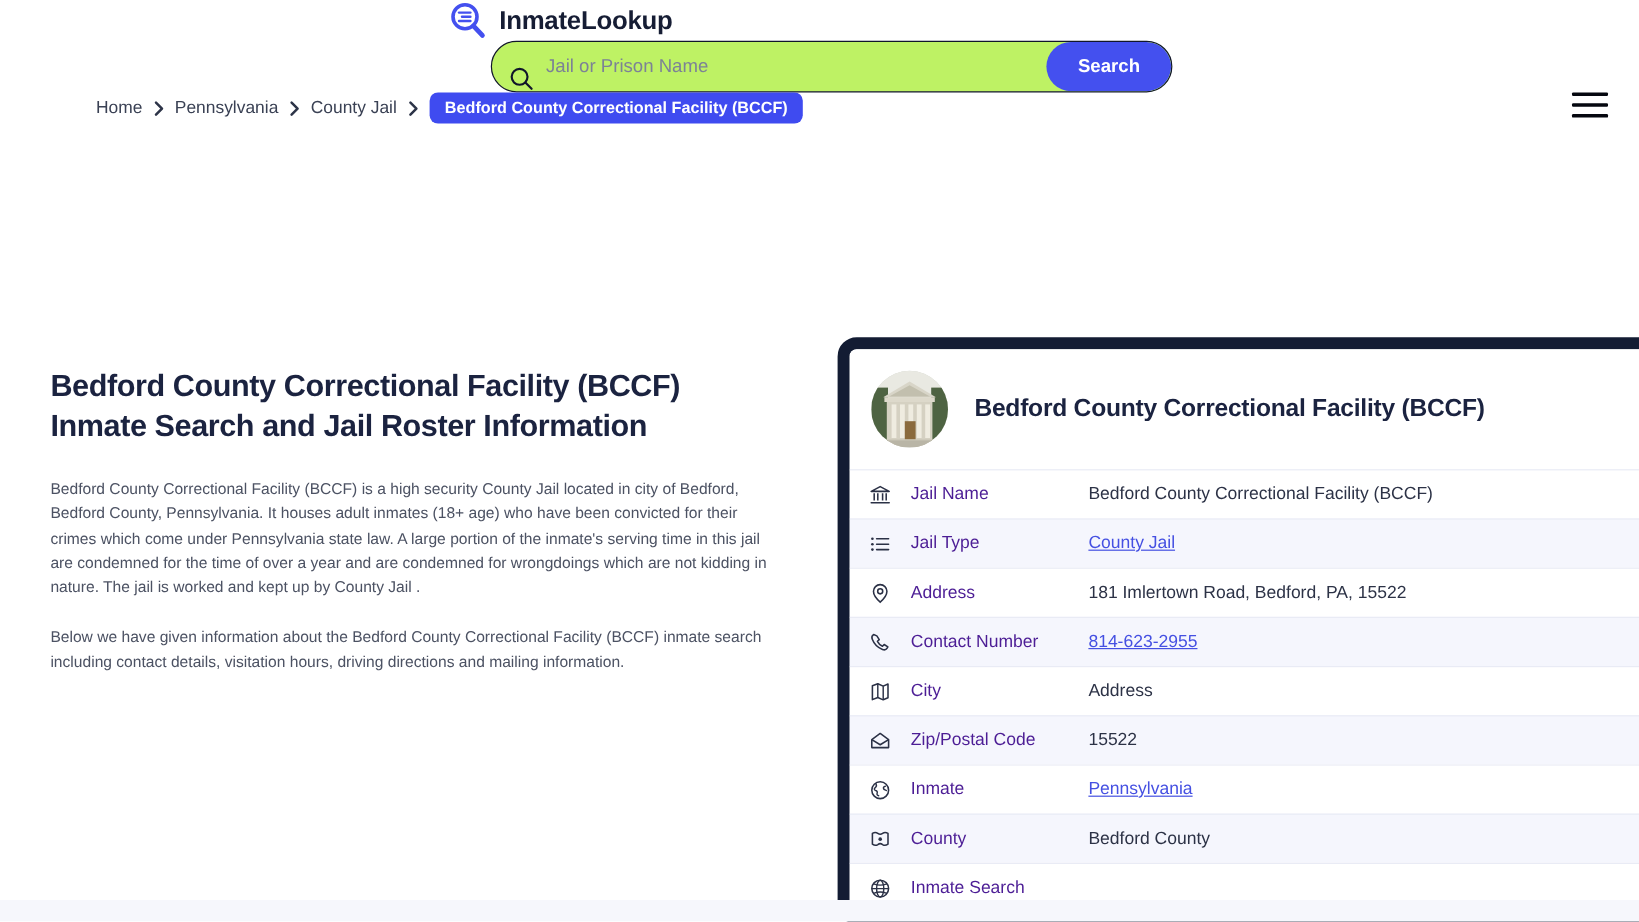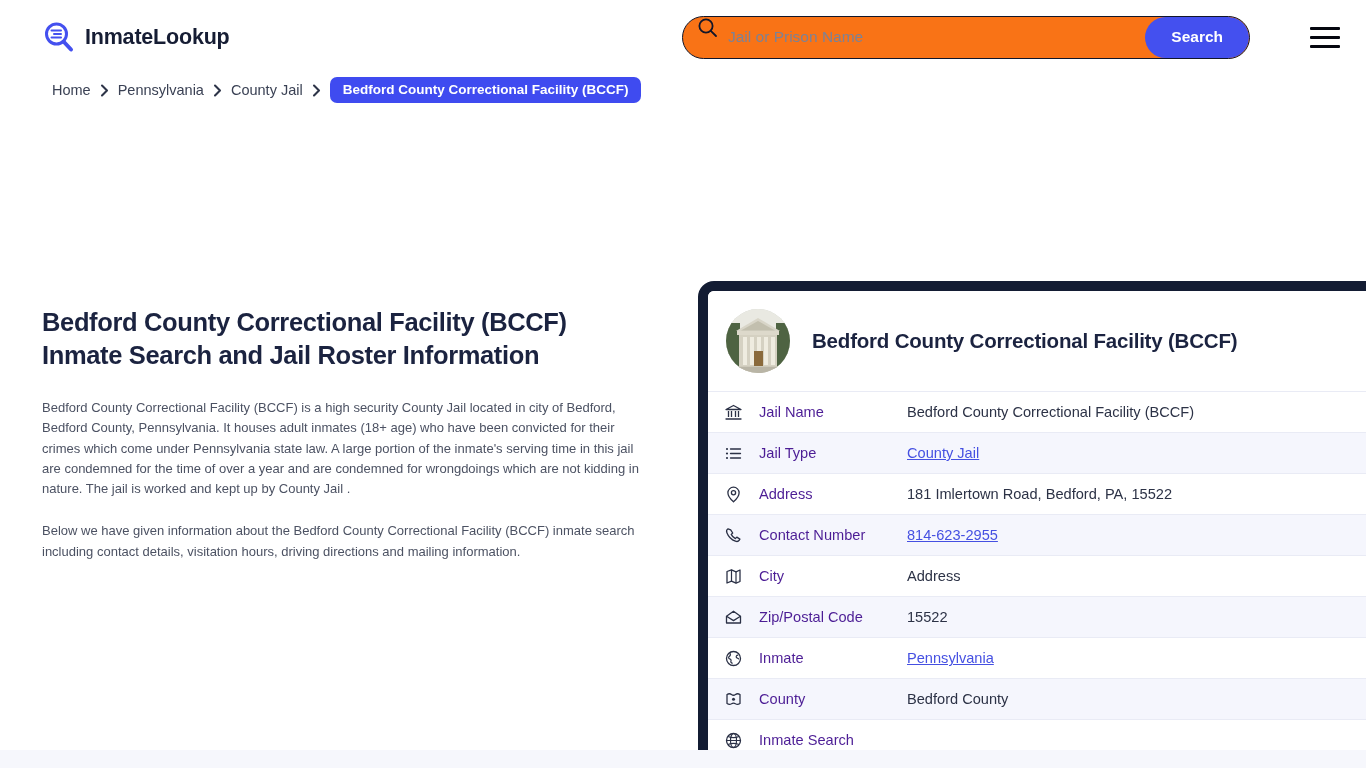--- a/index.html
+++ b/index.html
@@ -17,20 +17,21 @@
     position: relative;
   }
 
   
   .header {
     height: 74px;
     display: flex;
     align-items: center;
     padding: 0 22px 0 42px;
     background: #ffffff;
+    flex-direction: column;
   }
 
   .brand {
     display: flex;
     align-items: center;
     gap: 9px;
     width: 640px;
     flex: none;
   }
 
@@ -44,26 +45,26 @@
   .brand-name {
     font-size: 21.5px;
     font-weight: 700;
     letter-spacing: -0.2px;
     color: #161d34;
     white-space: nowrap;
   }
 
   .search-wrap {
     display: flex;
-    align-items: flex-start;
+    align-items: flex-end;
     width: 568px;
     height: 43px;
     border: 1.6px solid #11162a;
     border-radius: 22px;
-    background: #f97316;
+    background: #bef264;
     overflow: hidden;
     flex: none;
   }
 
   .search-icon {
     width: 21px;
     height: 21px;
     margin-left: 14px;
     margin-right: 6px;
     flex: none;
@@ -115,21 +116,21 @@
     width: 100%;
     background: #05070f;
     border-radius: 1px;
   }
 
   
   .breadcrumb {
     display: flex;
     align-items: center;
     gap: 9px;
-    padding: 0 0 0 52px;
+    padding: 0 0 0 80px;
     height: 28px;
     margin-top: 2px;
     font-size: 14.5px;
   }
   .crumb {
     color: #3a4154;
     text-decoration: none;
     white-space: nowrap;
   }
   .crumb-sep {

